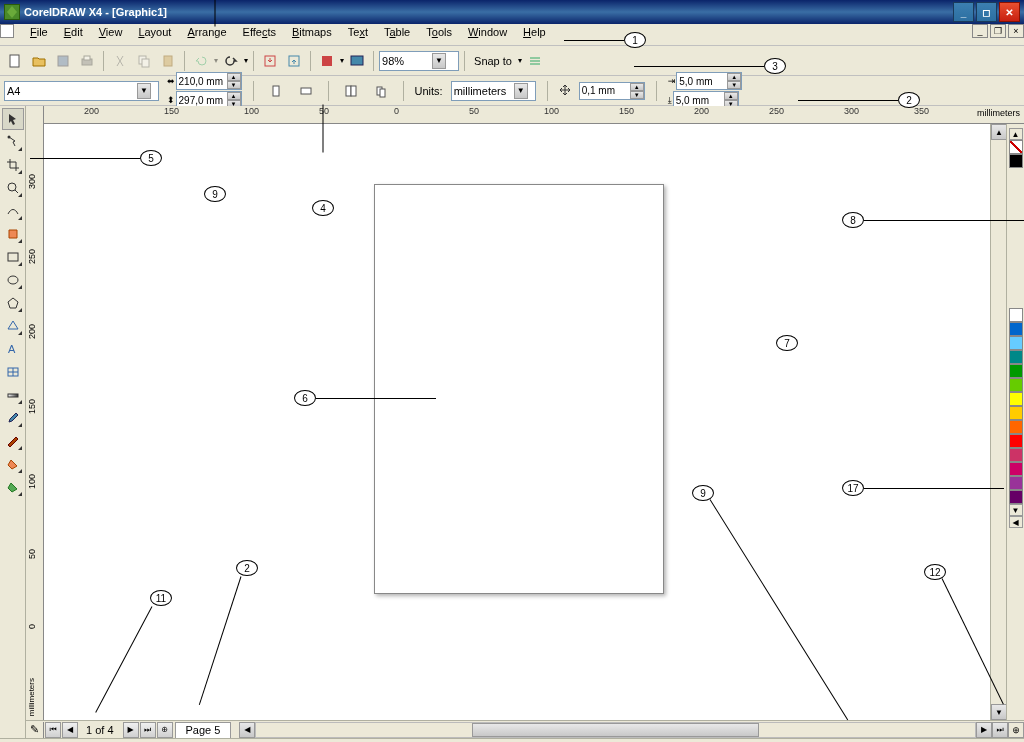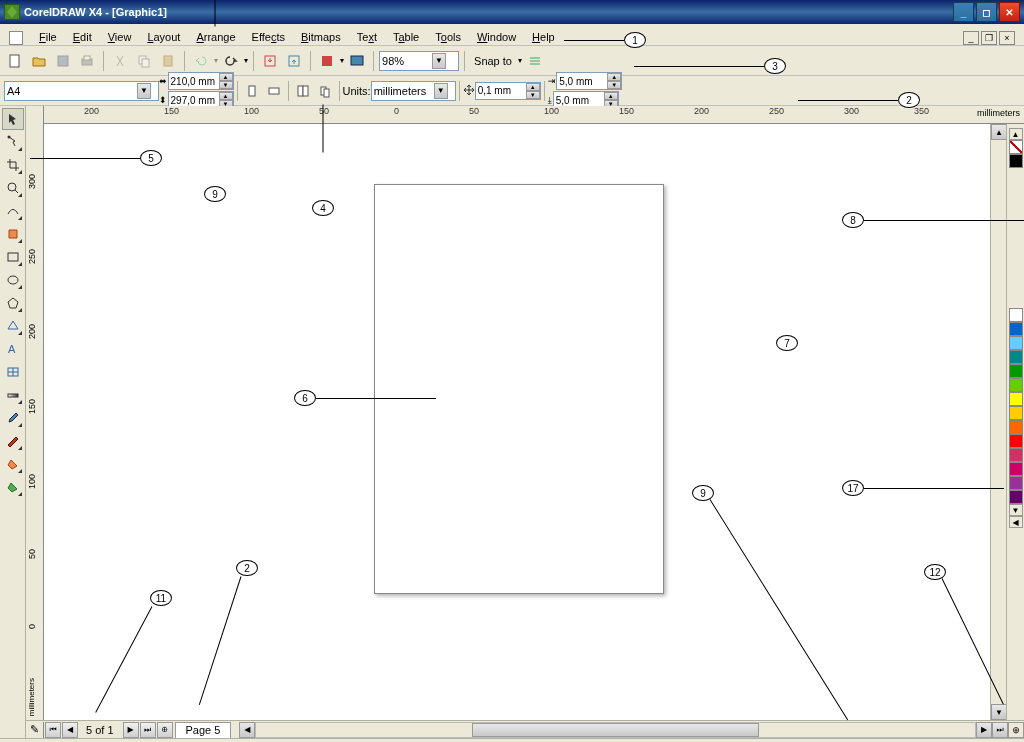--- a/index.html
+++ b/index.html
@@ -3,33 +3,33 @@
 <meta charset="utf-8">
 <style>
 *{box-sizing:border-box;margin:0;padding:0;font-family:Tahoma,Arial,sans-serif;font-size:11px;user-select:none}
 body{width:1024px;height:742px;background:#ece9d8;overflow:hidden;position:relative}
 .titlebar{height:24px;background:linear-gradient(to bottom,#0a246a 0%,#3a6ea5 50%,#0a246a 100%);display:flex;align-items:center;color:#fff;padding:0 4px}
 .titlebar .app-icon{width:16px;height:16px;background:#4a8a2a;margin-right:4px;display:flex;align-items:center;justify-content:center;border:1px solid #2a5a0a}
 .titlebar .title{font-weight:bold;flex:1}
 .winbtns{display:flex;gap:2px}
 .winbtn{width:21px;height:20px;background:linear-gradient(to bottom,#3c7fb1,#2c6fa1);border:1px solid #1a3a5a;display:flex;align-items:center;justify-content:center;color:#fff;font-weight:bold;font-size:10px}
 .winbtn.close{background:linear-gradient(to bottom,#e85030,#c82010);border-color:#8a1000}
-.menubar{height:22px;background:#ece9d8;display:flex;align-items:flex-end;padding:0 9px;border-bottom:1px solid #c0c0c0}
+.menubar{height:22px;background:#ece9d8;display:flex;align-items:flex-start;padding:0 0;border-bottom:1px solid #c0c0c0}
 .menubar .doc-icon{width:14px;height:14px;background:#fff;border:1px solid #888;margin-right:8px}
 .menubar .menu-item{padding:2px 8px;cursor:pointer}
 .menubar .u{text-decoration:underline}
 .docbtns{margin-left:auto;display:flex;gap:2px;align-items:center}
 .docbtns .docbtn{width:16px;height:14px;border:1px solid #888;background:#ece9d8;display:flex;align-items:center;justify-content:center;font-size:9px}
 .toolbar{height:30px;background:#ece9d8;display:flex;align-items:center;padding:0 4px;gap:2px;border-bottom:1px solid #c0c0c0}
 .tbtn{width:22px;height:22px;display:flex;align-items:center;justify-content:center;border:1px solid transparent}
 .tsep{width:1px;height:20px;background:#b0b0a0;margin:0 3px}
 .combo{height:20px;background:#fff;border:1px solid #7f9db9;display:flex;align-items:center;padding:0 2px}
 .combo input{border:none;outline:none;width:50px}
 .combo .dd{width:14px;height:16px;background:linear-gradient(to bottom,#e8e8e8,#c8c8c8);border:1px solid #999;display:flex;align-items:center;justify-content:center;font-size:8px}
-.propbar{height:30px;background:#ece9d8;display:flex;align-items:center;padding:0 4px;gap:0;border-bottom:1px solid #c0c0c0}
+.propbar{height:30px;background:#ece9d8;display:flex;align-items:center;padding:0 4px;gap:8px;border-bottom:1px solid #c0c0c0}
 .spinbox{display:flex;align-items:center;height:18px;background:#fff;border:1px solid #7f9db9}
 .spinbox input{border:none;outline:none;width:50px;padding:0 2px;font-size:10px}
 .spinbox .spins{display:flex;flex-direction:column}
 .spinbox .spin{width:14px;height:8px;background:linear-gradient(to bottom,#e8e8e8,#c8c8c8);border:1px solid #999;font-size:6px;display:flex;align-items:center;justify-content:center;line-height:1}
 .stack{display:flex;flex-direction:column;gap:1px}
 .workspace{display:flex;height:632px;position:relative}
 .toolbox{width:26px;background:#ece9d8;border-right:1px solid #b0b0a0;display:flex;flex-direction:column;align-items:center;padding-top:2px;gap:1px}
 .tool{width:22px;height:22px;display:flex;align-items:center;justify-content:center;border:1px solid transparent;position:relative}
 .tool.active{border:1px solid #999;background:#d8d8c8}
 .tool .flyout{position:absolute;bottom:1px;right:1px;width:0;height:0;border-left:4px solid transparent;border-bottom:4px solid #333}
@@ -462,21 +462,21 @@
         <div class="swatch" style="background:#660066"></div>
         <div class="palette-nav">▼</div>
         <div class="palette-nav">◀</div>
       </div>
     </div>
 
     <div class="page-nav">
       <div style="width:18px;height:16px;border-right:1px solid #888;display:flex;align-items:center;justify-content:center">✎</div>
       <div class="navbtn">⏮</div>
       <div class="navbtn">◀</div>
-      <span style="padding:0 8px">5 of 1</span>
+      <span style="padding:0 8px">1 of 4</span>
       <div class="navbtn">▶</div>
       <div class="navbtn">⏭</div>
       <div class="navbtn">⊕</div>
       <div class="page-tab">
           <span>Page 5</span>
         </div>
       <div class="hscroll">
         <div class="scrollbtn">◀</div>
         <div class="track">
             <div class="thumb"></div>

